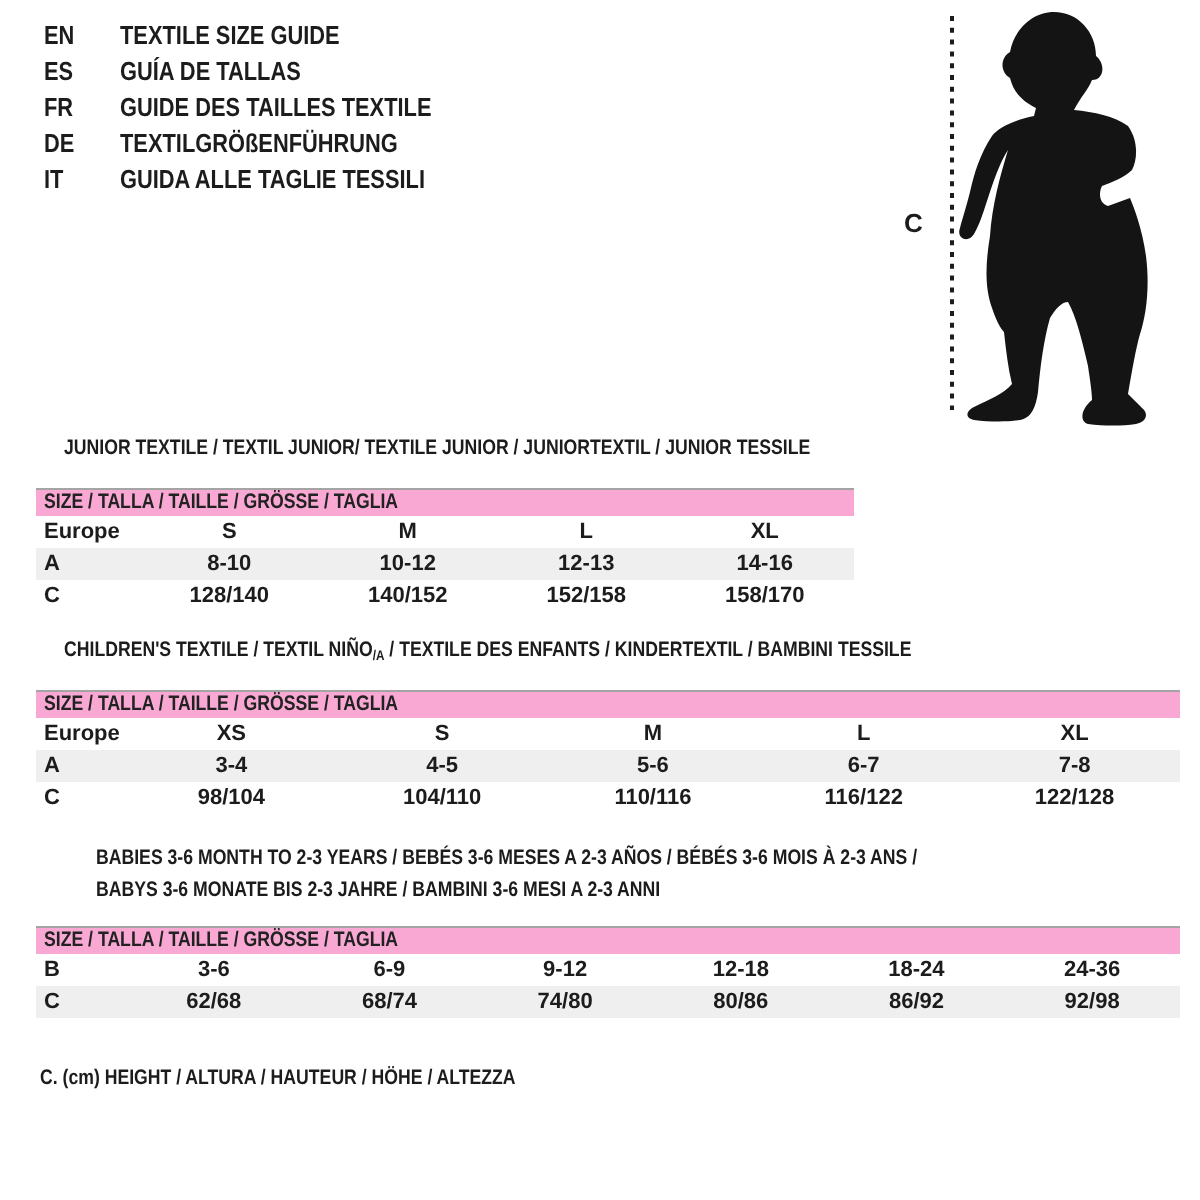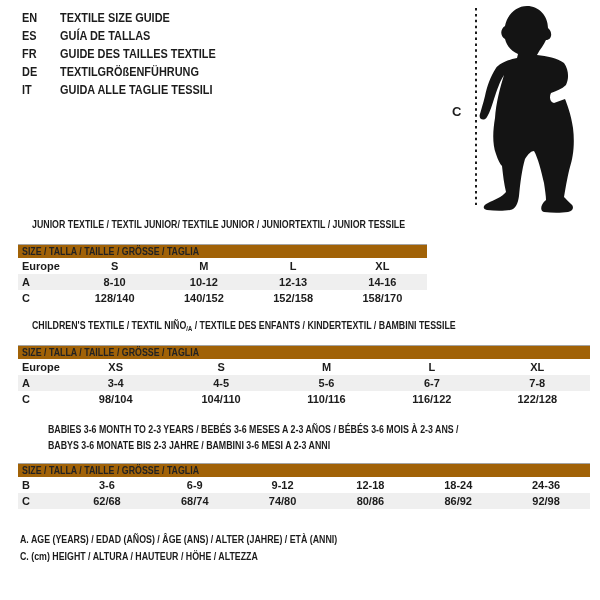--- a/index.html
+++ b/index.html
@@ -19,21 +19,21 @@
   
   .figure-wrap{position:absolute;left:440px;top:0;width:160px;height:218px;}
   .figure-label{position:absolute;left:452px;top:104px;font-weight:bold;font-size:13px;}
 
   
   .sec-title{position:absolute;left:32px;font-weight:bold;font-size:10.5px;line-height:15.5px;}
   .sub{font-size:7px;vertical-align:-2px;letter-spacing:0;}
 
   
   .tbl{position:absolute;left:18px;}
-  .bar{height:13px;background:#a16207;border-top:1px solid #a4a4a4;
+  .bar{height:13px;background:#f9a8d4;border-top:1px solid #a4a4a4;
        padding-left:4px;font-weight:bold;font-size:10.5px;line-height:13px;color:#222;}
   table{border-collapse:collapse;table-layout:fixed;width:100%;font-weight:bold;}
   td{font-size:11px;height:16px;padding:0;text-align:center;vertical-align:middle;
      white-space:nowrap;overflow:hidden;}
   td.lbl{text-align:left;padding-left:4px;}
   tr.alt td{background:#efefef;}
 
   
   .footnotes{position:absolute;left:20px;top:531px;}
   .footnote{height:16.5px;font-weight:bold;font-size:10.5px;line-height:16.5px;}
@@ -232,18 +232,15 @@
       <td>80/86</td>
       <td>86/92</td>
       <td>92/98</td>
     </tr>
   </tbody>
     </table>
 </div>
 
 <div class="footnotes">
   <div class="footnote">
-    <span class="cond">A. AGE (YEARS) / EDAD (AÑOS) / ÂGE (ANS) / ALTER (JAHRE) / ETÀ (ANNI)</span>
-  </div>
-  <div class="footnote">
     <span class="cond">C. (cm) HEIGHT / ALTURA / HAUTEUR / HÖHE / ALTEZZA</span>
   </div>
 </div>
 
 </body></html>

